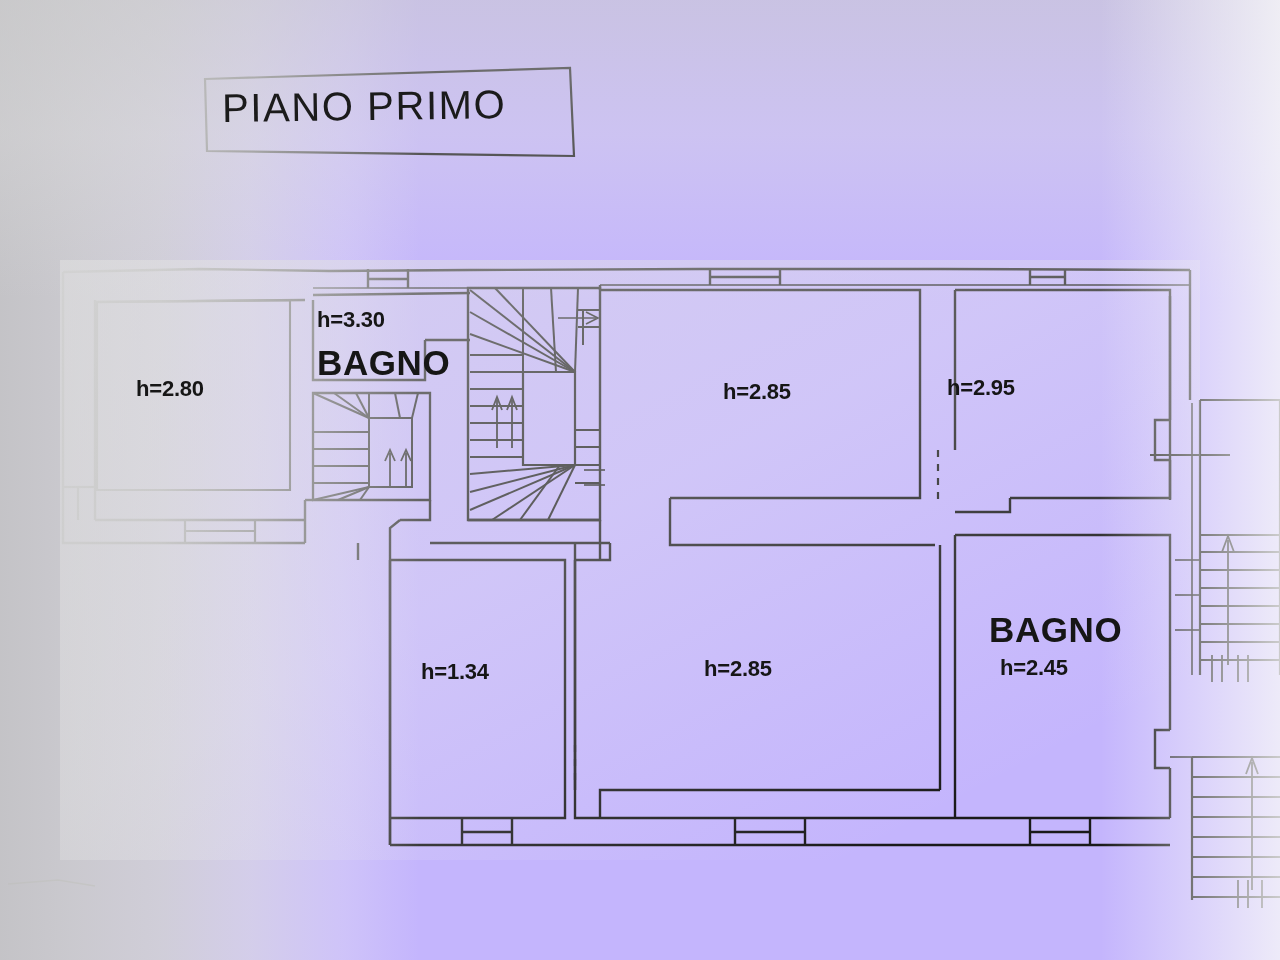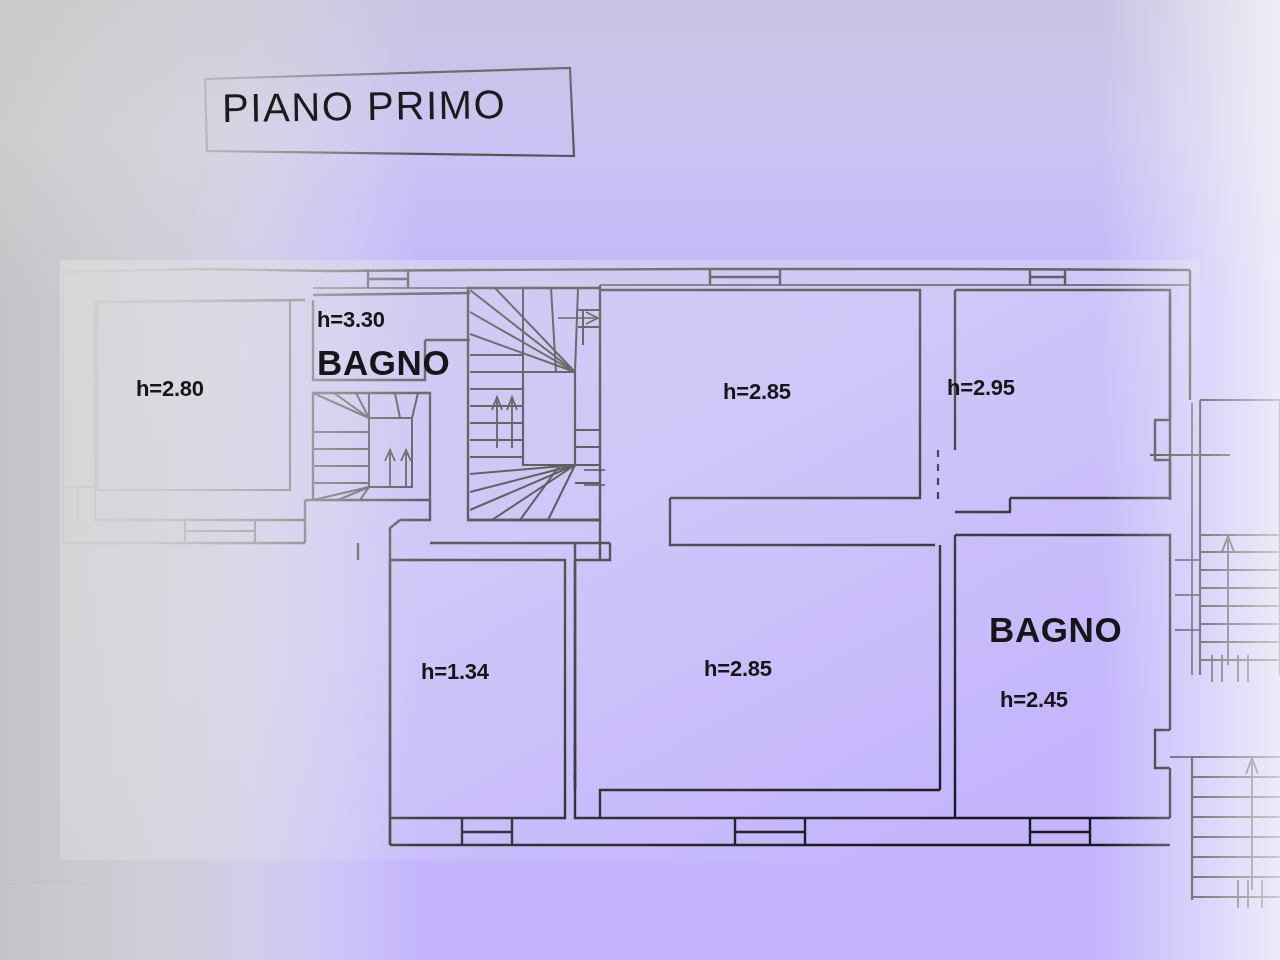--- a/index.html
+++ b/index.html
@@ -367,15 +367,15 @@
   <div class="lbl lbl-h" style="left:723px; top:379px;">h=2.85</div>
 
   <div class="lbl lbl-h" style="left:947px; top:375px;text-align:center;">h=2.95</div>
 
   <div class="lbl lbl-h" style="left:421px; top:659px;">h=1.34</div>
 
   <div class="lbl lbl-h" style="left:704px; top:656px;">h=2.85</div>
 
   <div class="lbl lbl-room" style="left:989px; top:610px;">BAGNO</div>
 
-  <div class="lbl lbl-h" style="left:1000px; top:655px;margin-top:32px;">h=2.45</div>
+  <div class="lbl lbl-h" style="left:1000px; top:655px;">h=2.45</div>
 
 </div>
 
 </body></html>

